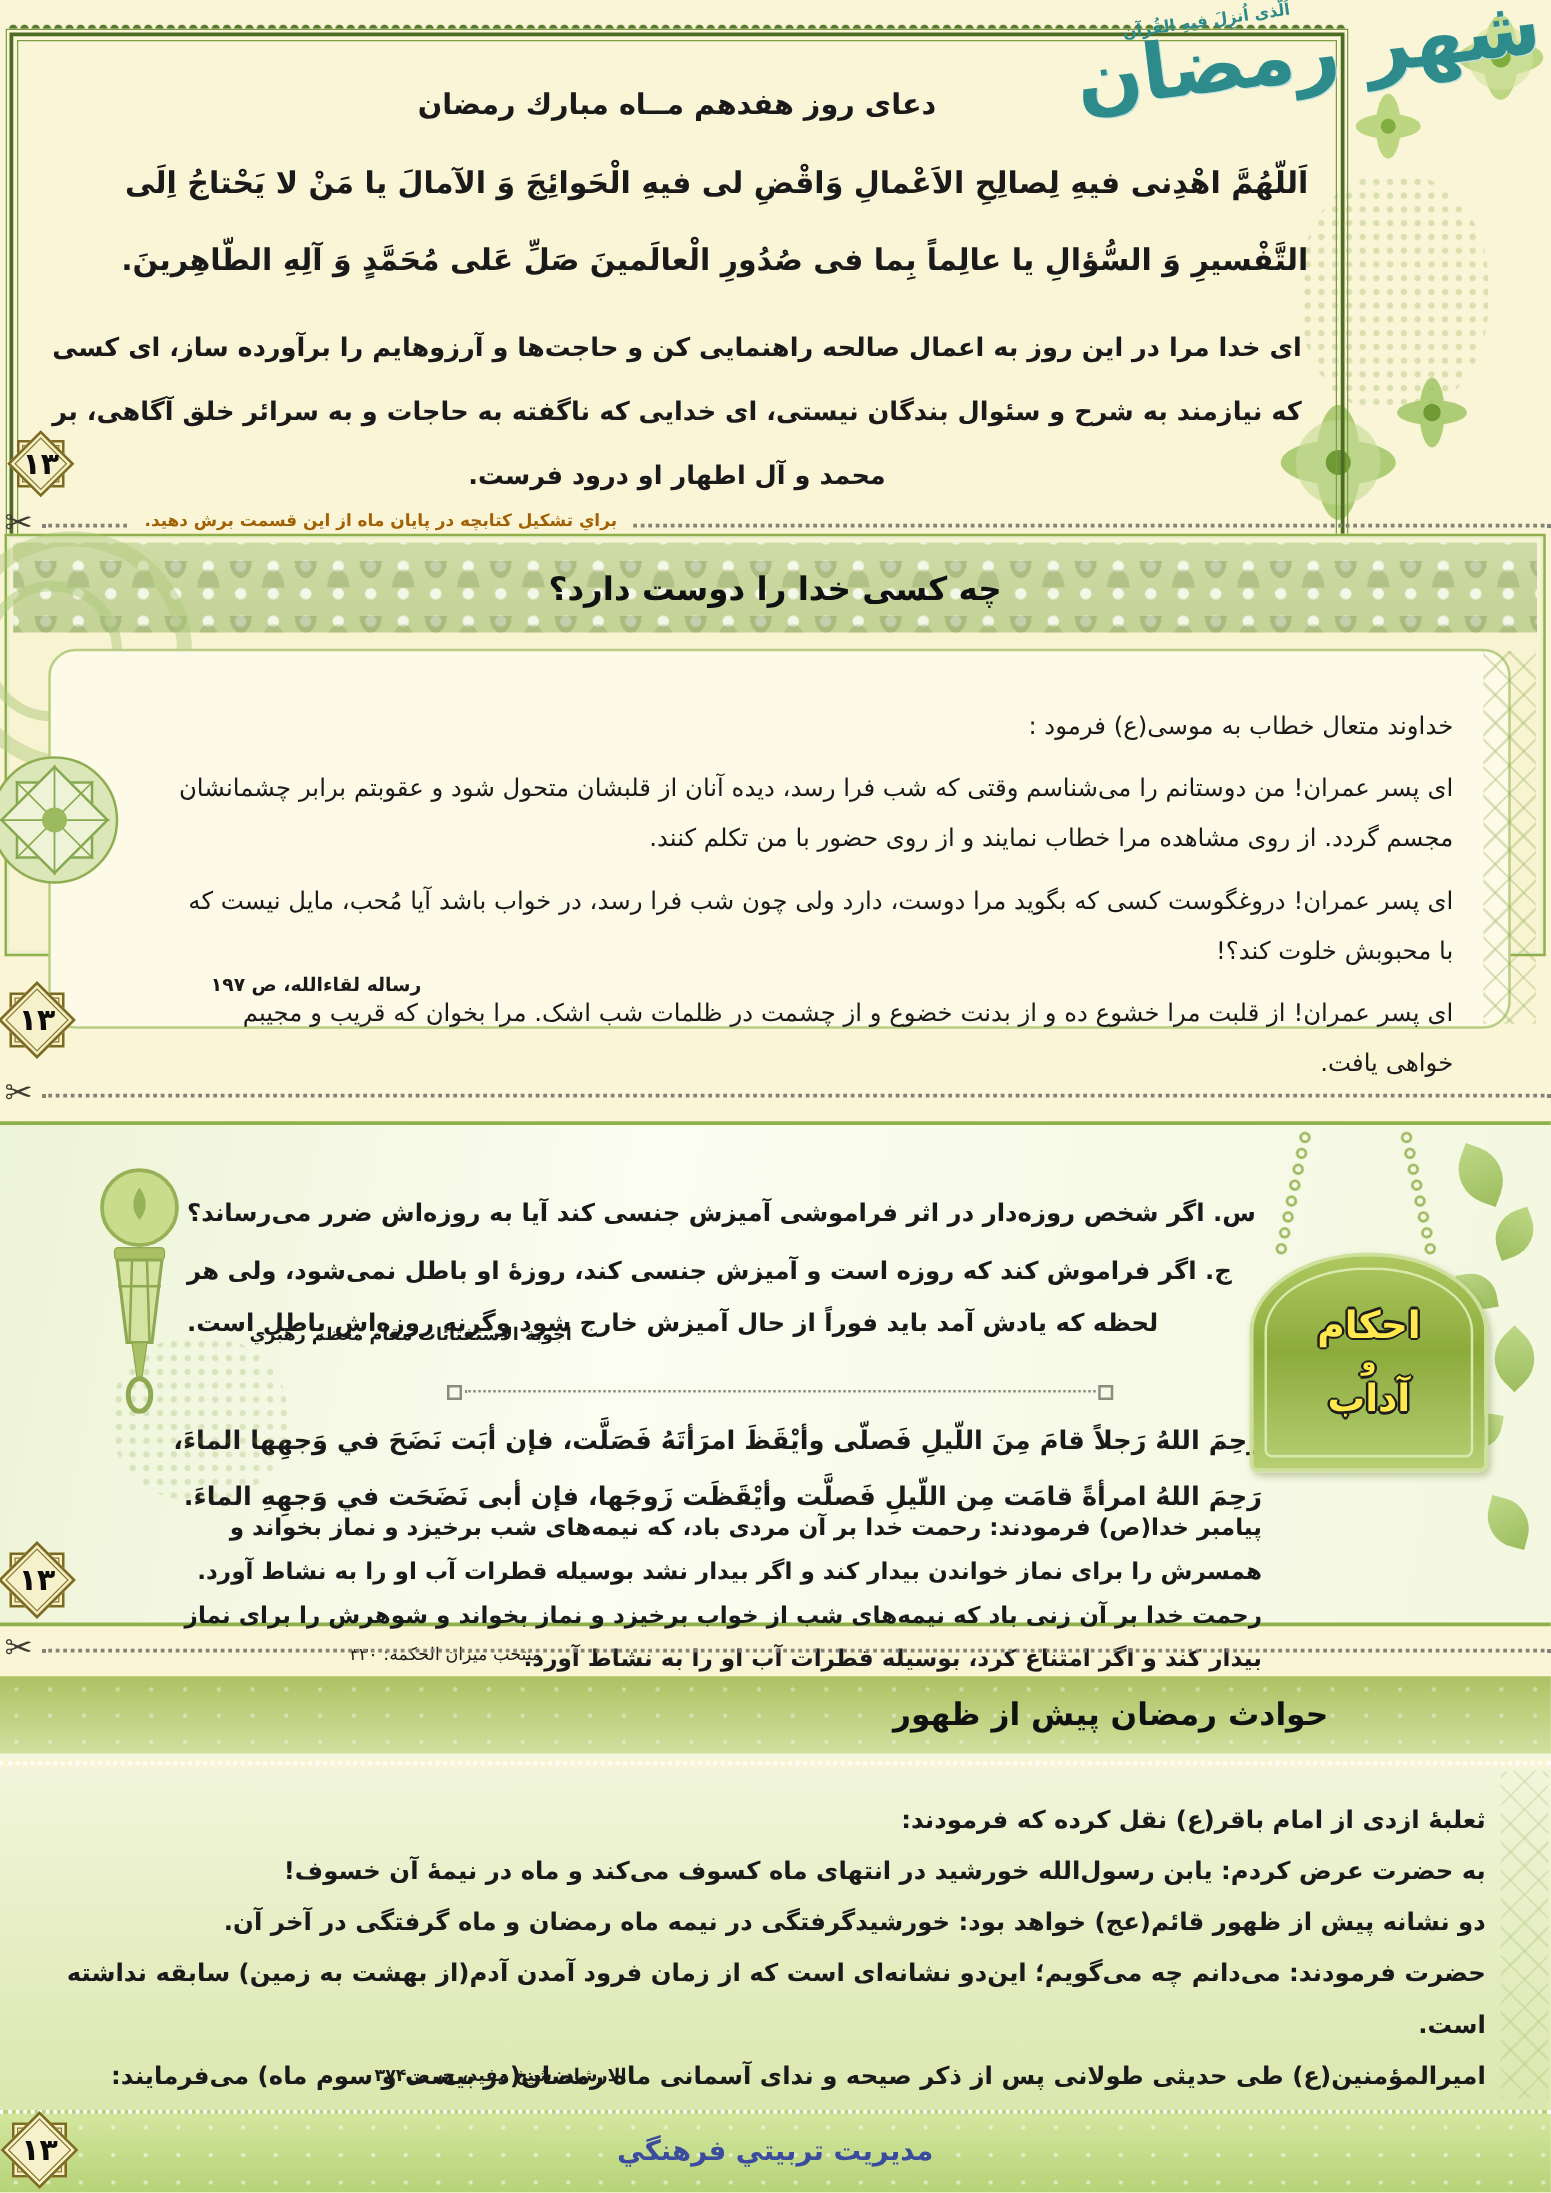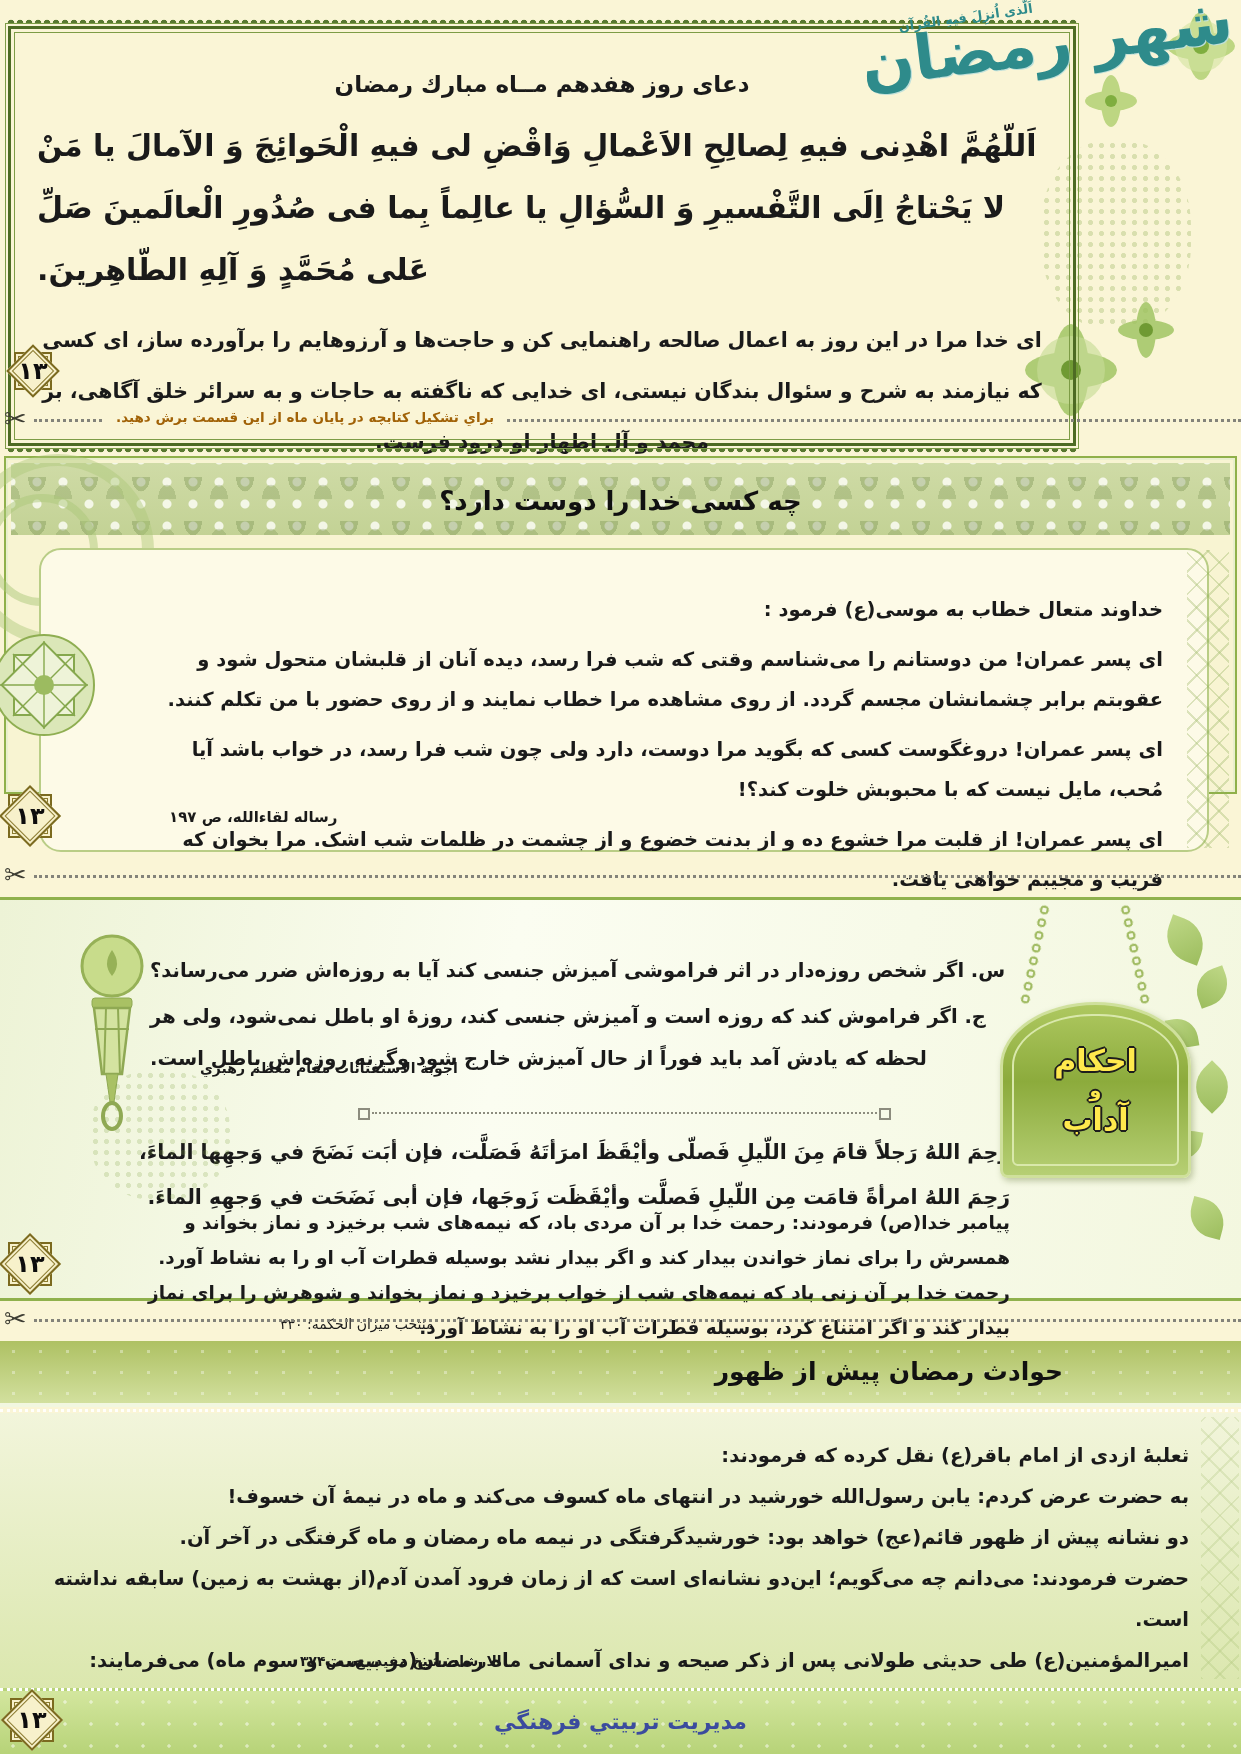--- a/index.html
+++ b/index.html
@@ -16,38 +16,38 @@
   .cutline .dots{position:absolute;left:34px;right:0;top:13px;border-top:3px dotted #83837a;}
   .cutline .sc{position:absolute;left:4px;top:-3px;font-size:27px;color:#3d3d33;font-style:normal;}
   .cutline .label{position:absolute;left:104px;top:3px;background:#faf5d6;padding:0 12px;font-size:13.5px;font-weight:bold;color:#a16207;direction:rtl;white-space:nowrap;}
   
   .frame{position:absolute;left:8px;top:26px;width:1068px;height:420px;border:3px solid #4d6b23;outline:1px solid #7d9c46;outline-offset:2px;box-sizing:border-box;z-index:2;}
   .frame:before{content:"";position:absolute;inset:3px;border:1px solid #7d9c46;pointer-events:none;}
   .scal{position:absolute;left:-4px;right:-4px;height:7px;}
   .scal.t{top:-13px;background:radial-gradient(circle at 4px 7px,#587830 3px,transparent 3.6px) 0 0/9px 7px repeat-x;}
   .scal.b{bottom:-13px;background:radial-gradient(circle at 4px 0,#587830 3px,transparent 3.6px) 0 0/9px 7px repeat-x;}
   .p-title{margin-top:42px;text-align:center;font-size:23px;font-weight:bold;}
-  .p-arabic{margin:18px 26px 0;text-align:left;font-size:30px;font-weight:bold;line-height:62px;}
+  .p-arabic{margin:18px 26px 0;text-align:right;font-size:24px;font-weight:bold;line-height:62px;}
   .p-persian{margin:14px 30px 0;text-align:center;font-size:20.5px;font-weight:bold;line-height:51px;}
   
   .logo{position:absolute;right:0;top:0;width:330px;height:190px;z-index:4;pointer-events:none;}
   .logo .big{position:absolute;right:8px;top:6px;font-size:62px;font-weight:bold;color:#2e8b8b;transform:rotate(-7deg);white-space:nowrap;text-shadow:1px 1px 0 #bfe0da;}
   .logo .small{position:absolute;right:208px;top:10px;font-size:13px;font-weight:bold;color:#2e8b8b;transform:rotate(-8deg);white-space:nowrap;}
   .flower{position:absolute;z-index:1;}
   .dots-patch{position:absolute;background-image:radial-gradient(circle,rgba(130,165,70,.5) 2.2px,transparent 2.9px);background-size:11px 11px;border-radius:45%;z-index:1;}
   
-  .sec2{position:absolute;left:4px;top:456px;width:1233px;height:338px;background:#f8f4d2;border:2px solid #8fb04a;box-shadow:inset 0 0 0 2px #e9efcd;box-sizing:border-box;z-index:2;}
+  .sec2{position:absolute;left:4px;top:427px;width:1233px;height:338px;background:#f8f4d2;border:2px solid #8fb04a;box-shadow:inset 0 0 0 2px #e9efcd;box-sizing:border-box;z-index:2;}
   .band{position:absolute;left:5px;right:5px;top:5px;height:72px;background:
     radial-gradient(ellipse 16px 26px at 50% 0%,rgba(120,145,80,.38) 55%,transparent 56%) 0 14px/52px 44px repeat,
     radial-gradient(ellipse 16px 26px at 50% 100%,rgba(120,145,80,.30) 55%,transparent 56%) 26px -8px/52px 44px repeat,
     radial-gradient(circle 5px at 50% 50%,rgba(255,255,250,.8) 4px,transparent 5px) 13px 8px/26px 22px repeat,
     linear-gradient(180deg,#cfdba6,#c3d295);}
   .band-title{position:absolute;left:0;right:0;top:28px;text-align:center;font-size:26px;font-weight:bold;color:#111;z-index:3;}
   .panel{position:absolute;left:33px;top:90px;width:1170px;height:304px;background:#fdfae7;border:2px solid #b9cd86;border-radius:22px;box-sizing:border-box;z-index:2;}
-  .panel-text{padding:40px 44px 0 100px;font-size:19.5px;font-weight:bold;line-height:40px;text-align:right;}
+  .panel-text{padding:40px 44px 0 100px;font-size:19.5px;font-weight:normal;line-height:40px;text-align:right;}
   .panel-text .para{margin-top:10px;}
   .panel-src{position:absolute;left:128px;top:258px;font-size:15px;font-weight:bold;}
   .medallion{position:absolute;left:-14px;top:175px;z-index:3;}
   .ringdeco{position:absolute;left:-44px;top:-4px;width:168px;height:168px;border:12px solid rgba(172,200,122,.45);border-radius:50%;z-index:1;}
   .ringdeco2{position:absolute;left:-20px;top:36px;width:96px;height:96px;border:8px solid rgba(172,200,122,.5);border-radius:50%;z-index:1;}
   .lattice{background:
     repeating-linear-gradient(45deg,rgba(148,178,92,.4) 0 2px,transparent 2px 16px),
     repeating-linear-gradient(-45deg,rgba(148,178,92,.4) 0 2px,transparent 2px 16px);}
   .sec2 .rstrip{position:absolute;right:6px;top:92px;width:42px;height:298px;z-index:3;opacity:.8;}
   

